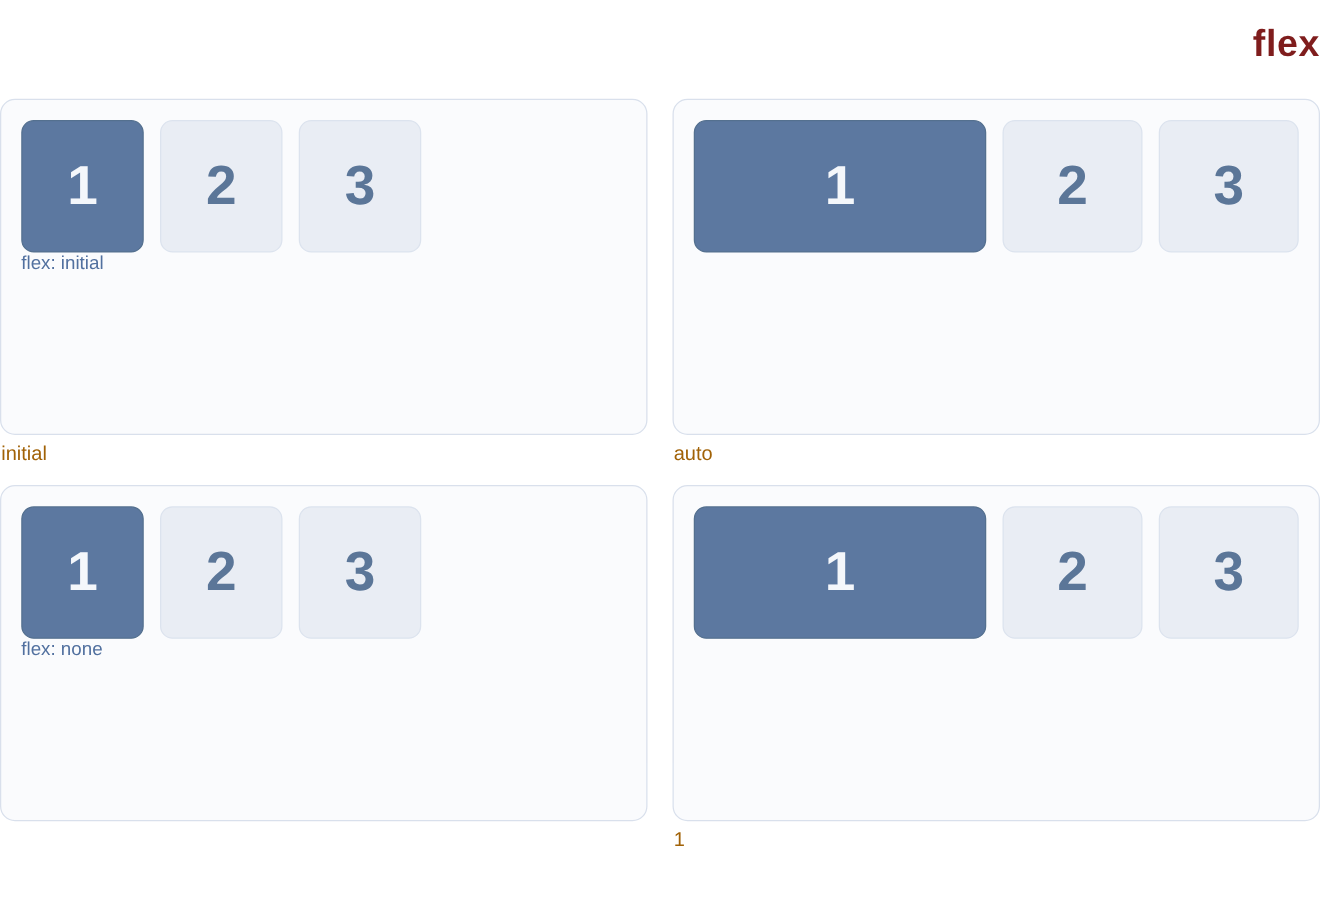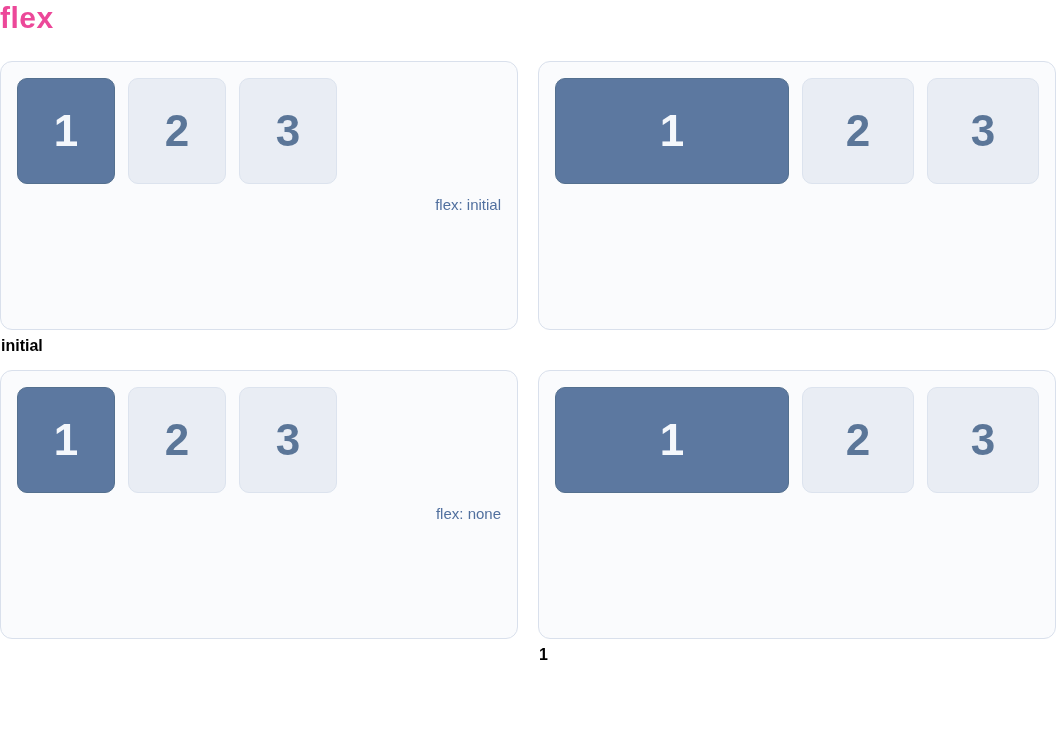--- a/index.html
+++ b/index.html
@@ -6,27 +6,27 @@
     margin: 0;
     padding: 0;
     width: 1056px;
     height: 733px;
     background: #ffffff;
     font-family: "Liberation Sans", "DejaVu Sans", sans-serif;
     overflow: hidden;
   }
   h1.page-title {
     margin: 0;
-    padding-top: 0;
+    padding-top: 18px;
     height: 35px;
     line-height: 35px;
-    text-align: left;
+    text-align: right;
     font-size: 30px;
     font-weight: 700;
-    color: #ec4899;
+    color: #7f1d1d;
     letter-spacing: 0.5px;
   }
   .grid {
     margin-top: 26px;
     display: grid;
     grid-template-columns: 518px 518px;
     column-gap: 20px;
     width: 1056px;
   }
   .cell { display: block; }
@@ -60,33 +60,31 @@
   }
   .box.active {
     flex: 0 0 98px;
     background: #5c78a0;
     border: 1px solid #54708f;
     color: #f4f7fb;
   }
   .flex-row.grow .box.plain { flex: 0 0 112px; }
   .flex-row.grow .box.active { flex: 1 1 auto; }
   .css-label {
-    margin-top: 12px;
     font-size: 15px;
     font-weight: 500;
     color: #51709f;
-    text-align: right;
   }
   .panel-name {
     margin: 7px 0 15px 1px;
     height: 18px;
     line-height: 18px;
     font-size: 16px;
-    font-weight: 700;
-    color: #000000;
+    font-weight: 400;
+    color: #a16207;
   }
 </style>
 </head>
 <body>
 
 <h1 class="page-title">flex</h1>
 
 <div class="grid">
 
   <section class="cell">
@@ -102,20 +100,21 @@
   </section>
 
   <section class="cell">
     <div class="card">
       <div class="flex-row grow">
         <div class="box active">1</div>
         <div class="box plain">2</div>
         <div class="box plain">3</div>
       </div>
     </div>
+    <div class="panel-name">auto</div>
   </section>
 
   <section class="cell">
     <div class="card">
       <div class="flex-row">
         <div class="box active">1</div>
         <div class="box plain">2</div>
         <div class="box plain">3</div>
       </div>
       <div class="css-label">flex: none</div>

